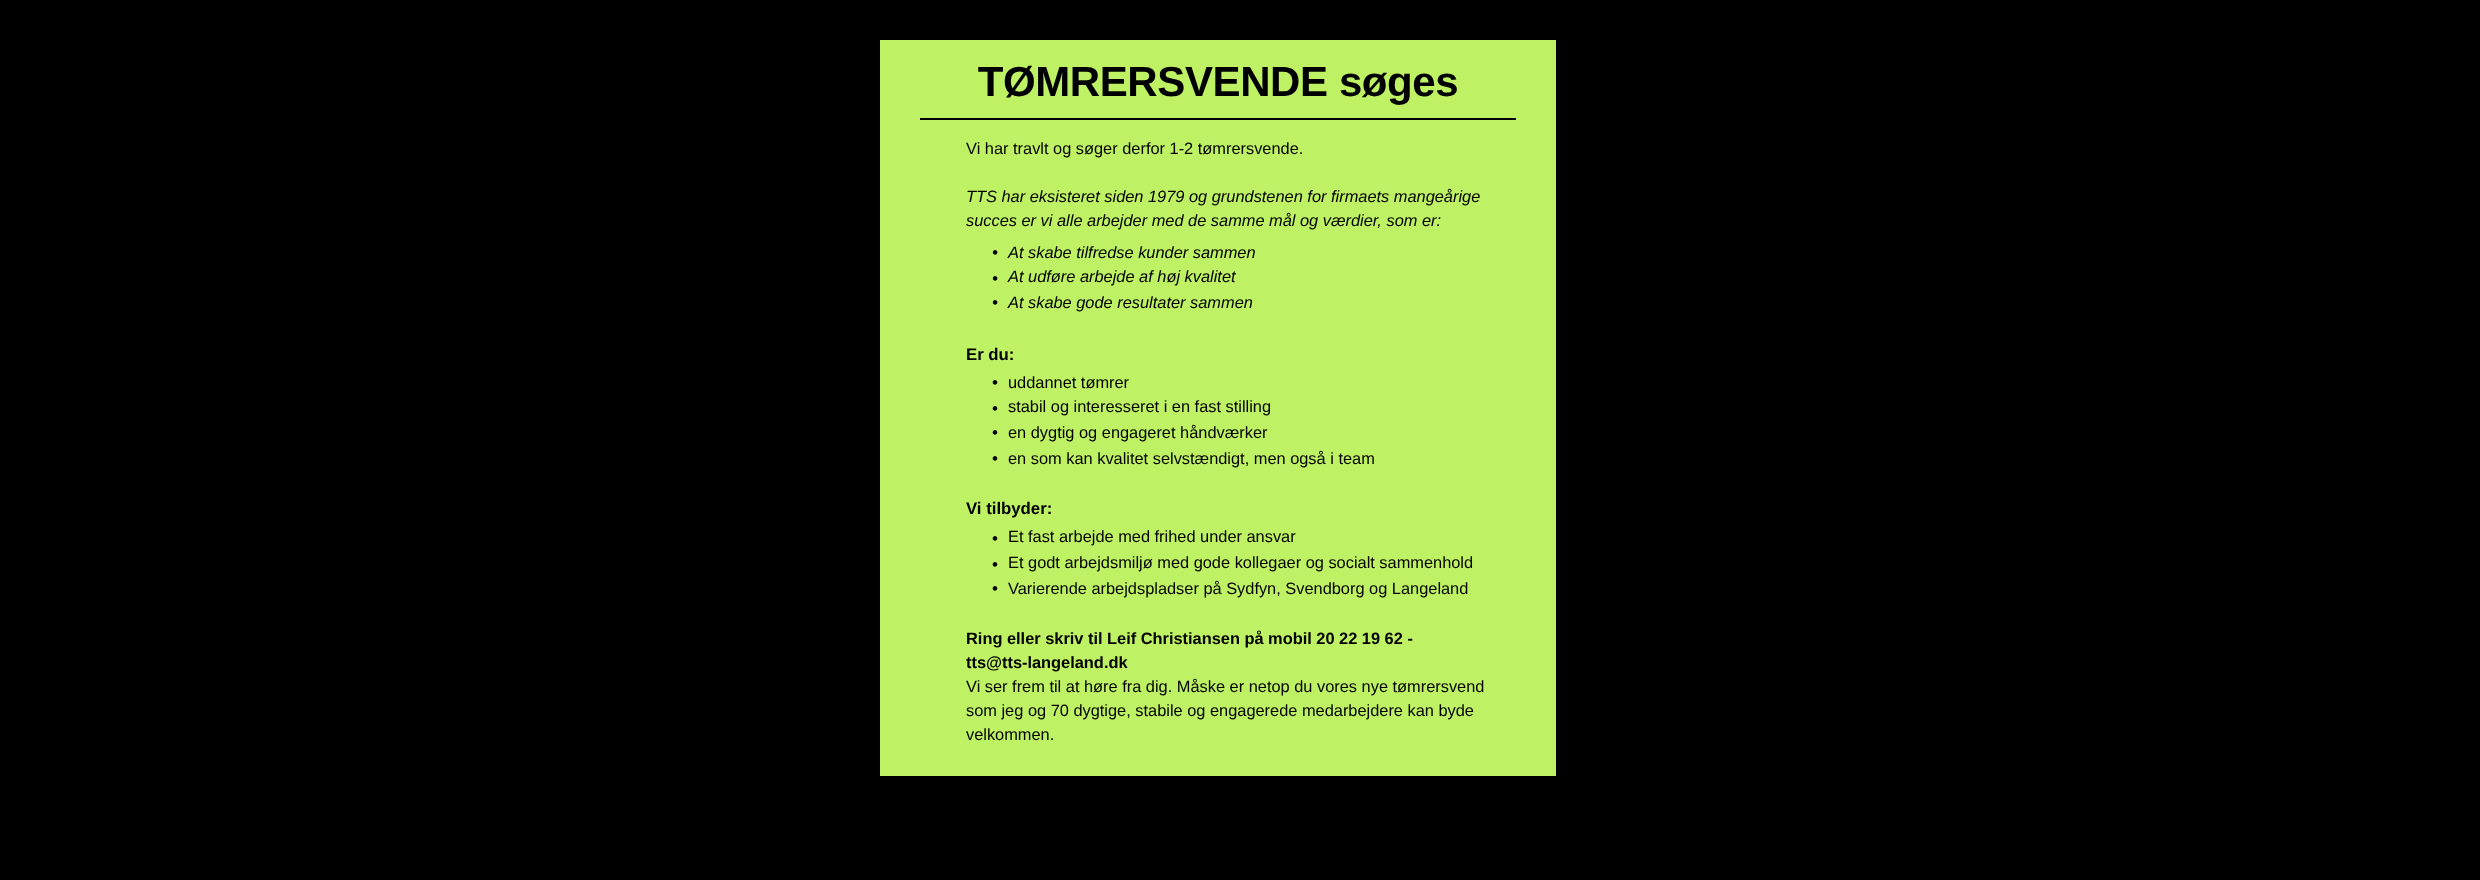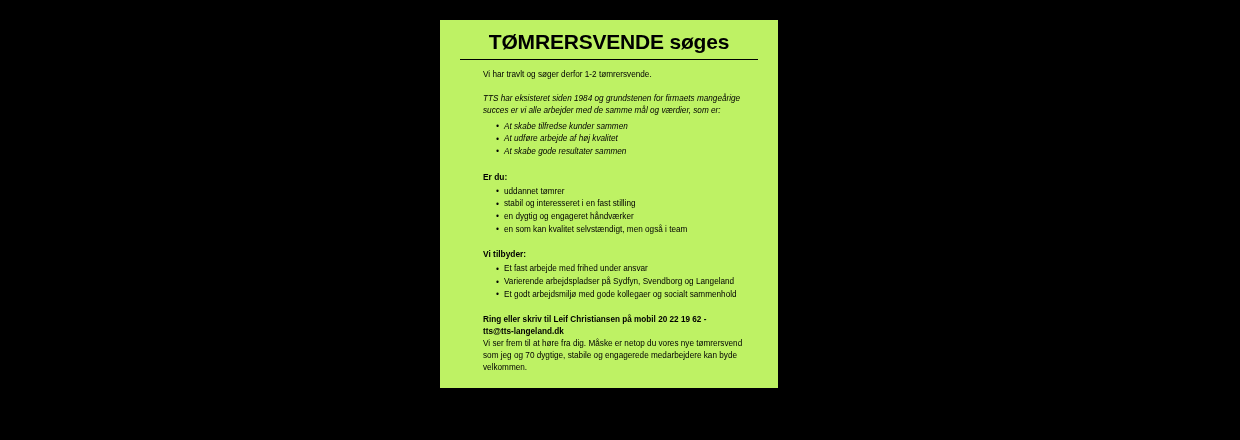--- a/index.html
+++ b/index.html
@@ -282,41 +282,41 @@
   <div class="ad">
     <div class="ad-inner">
 
       <h1 class="headline">TØMRERSVENDE søges</h1>
       <div class="rule"></div>
 
       <div class="body">
 
         <p class="intro">Vi har travlt og søger derfor 1-2 tømrersvende.</p>
 
-        <p class="italic-block">TTS har eksisteret siden 1984 og grundstenen for firmaets mangeårige succes er vi alle arbejder med de samme mål og værdier, som er:</p>
+        <p class="italic-block">TTS har eksisteret siden 1979 og grundstenen for firmaets mangeårige succes er vi alle arbejder med de samme mål og værdier, som er:</p>
 
         <ul class="bold-italic">
           <li>At skabe tilfredse kunder sammen</li>
           <li>At udføre arbejde af høj kvalitet</li>
           <li>At skabe gode resultater sammen</li>
         </ul>
 
         <p class="section-head">Er du:</p>
         <ul>
           <li>uddannet tømrer</li>
           <li>stabil og interesseret i en fast stilling</li>
           <li>en dygtig og engageret håndværker</li>
           <li>en som kan kvalitet selvstændigt, men også i team</li>
         </ul>
 
         <p class="section-head">Vi tilbyder:</p>
         <ul>
           <li>Et fast arbejde med frihed under ansvar</li>
+          <li>Et godt arbejdsmiljø med gode kollegaer og socialt sammenhold</li>
           <li>Varierende arbejdspladser på Sydfyn, Svendborg og Langeland</li>
-          <li>Et godt arbejdsmiljø med gode kollegaer og socialt sammenhold</li>
         </ul>
 
         <p class="contact">
           <span>Ring eller skriv til Leif Christiansen på mobil 20 22 19 62 -</span><br>
           <span>tts@tts-langeland.dk</span>
         </p>
 
         <p class="closing">Vi ser frem til at høre fra dig. Måske er netop du vores nye tømrersvend som jeg og 70 dygtige, stabile og engagerede medarbejdere kan byde velkommen.</p>
 
       </div>

